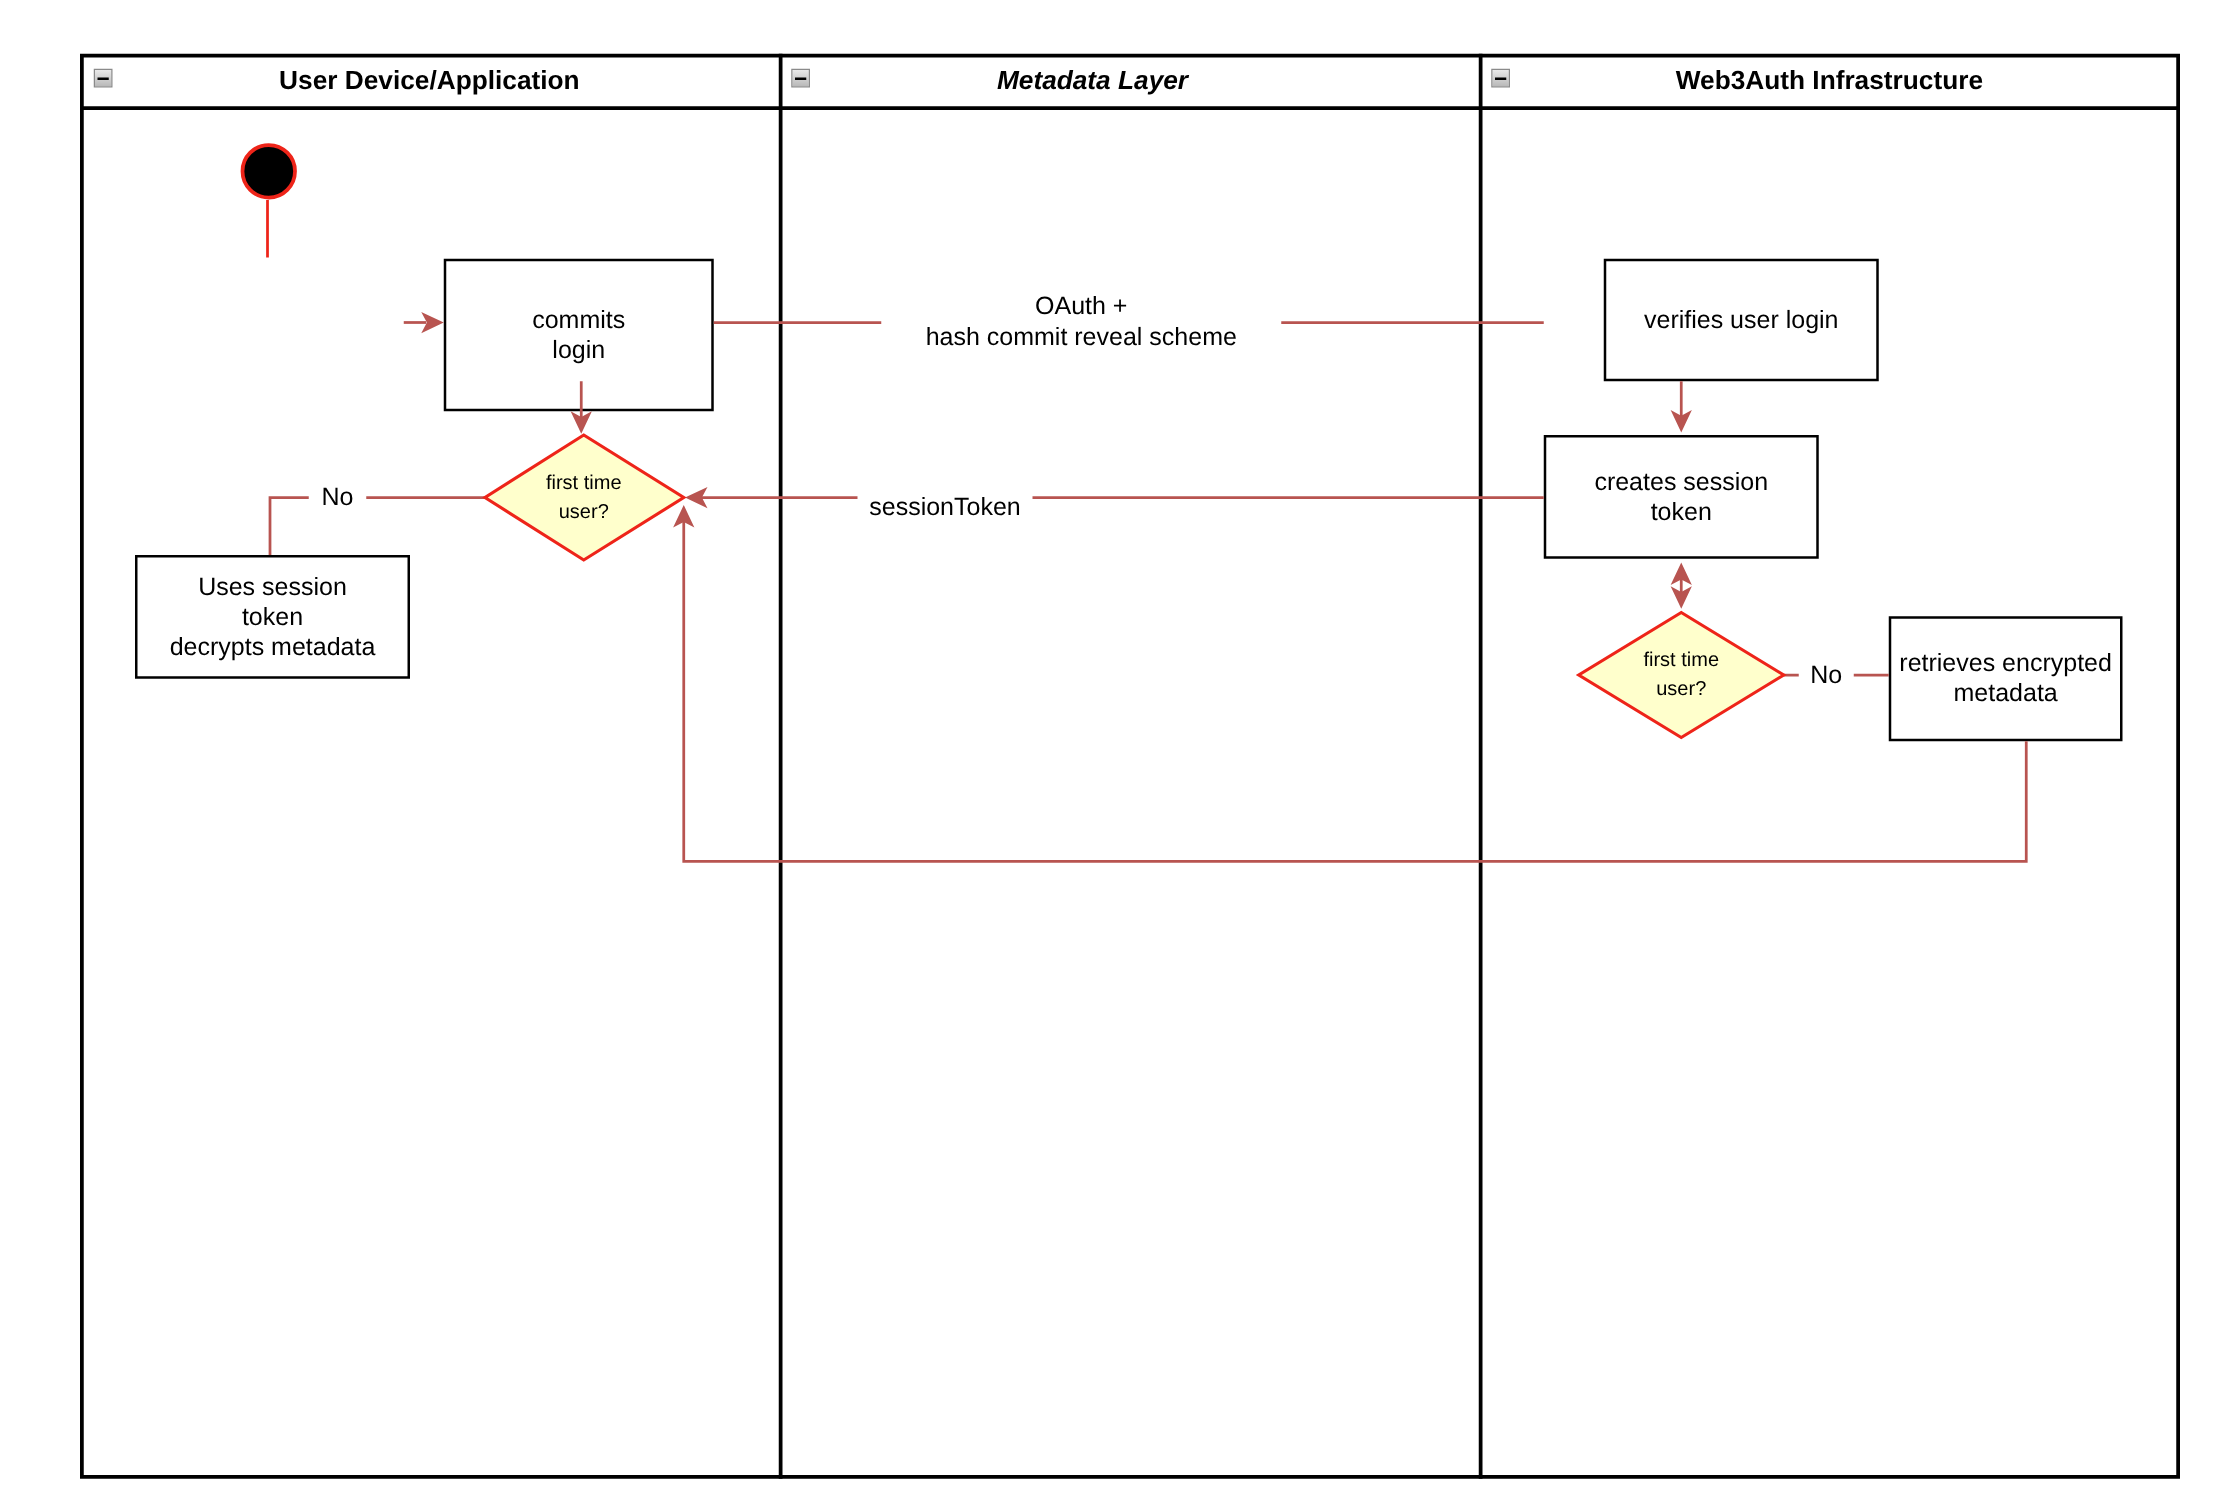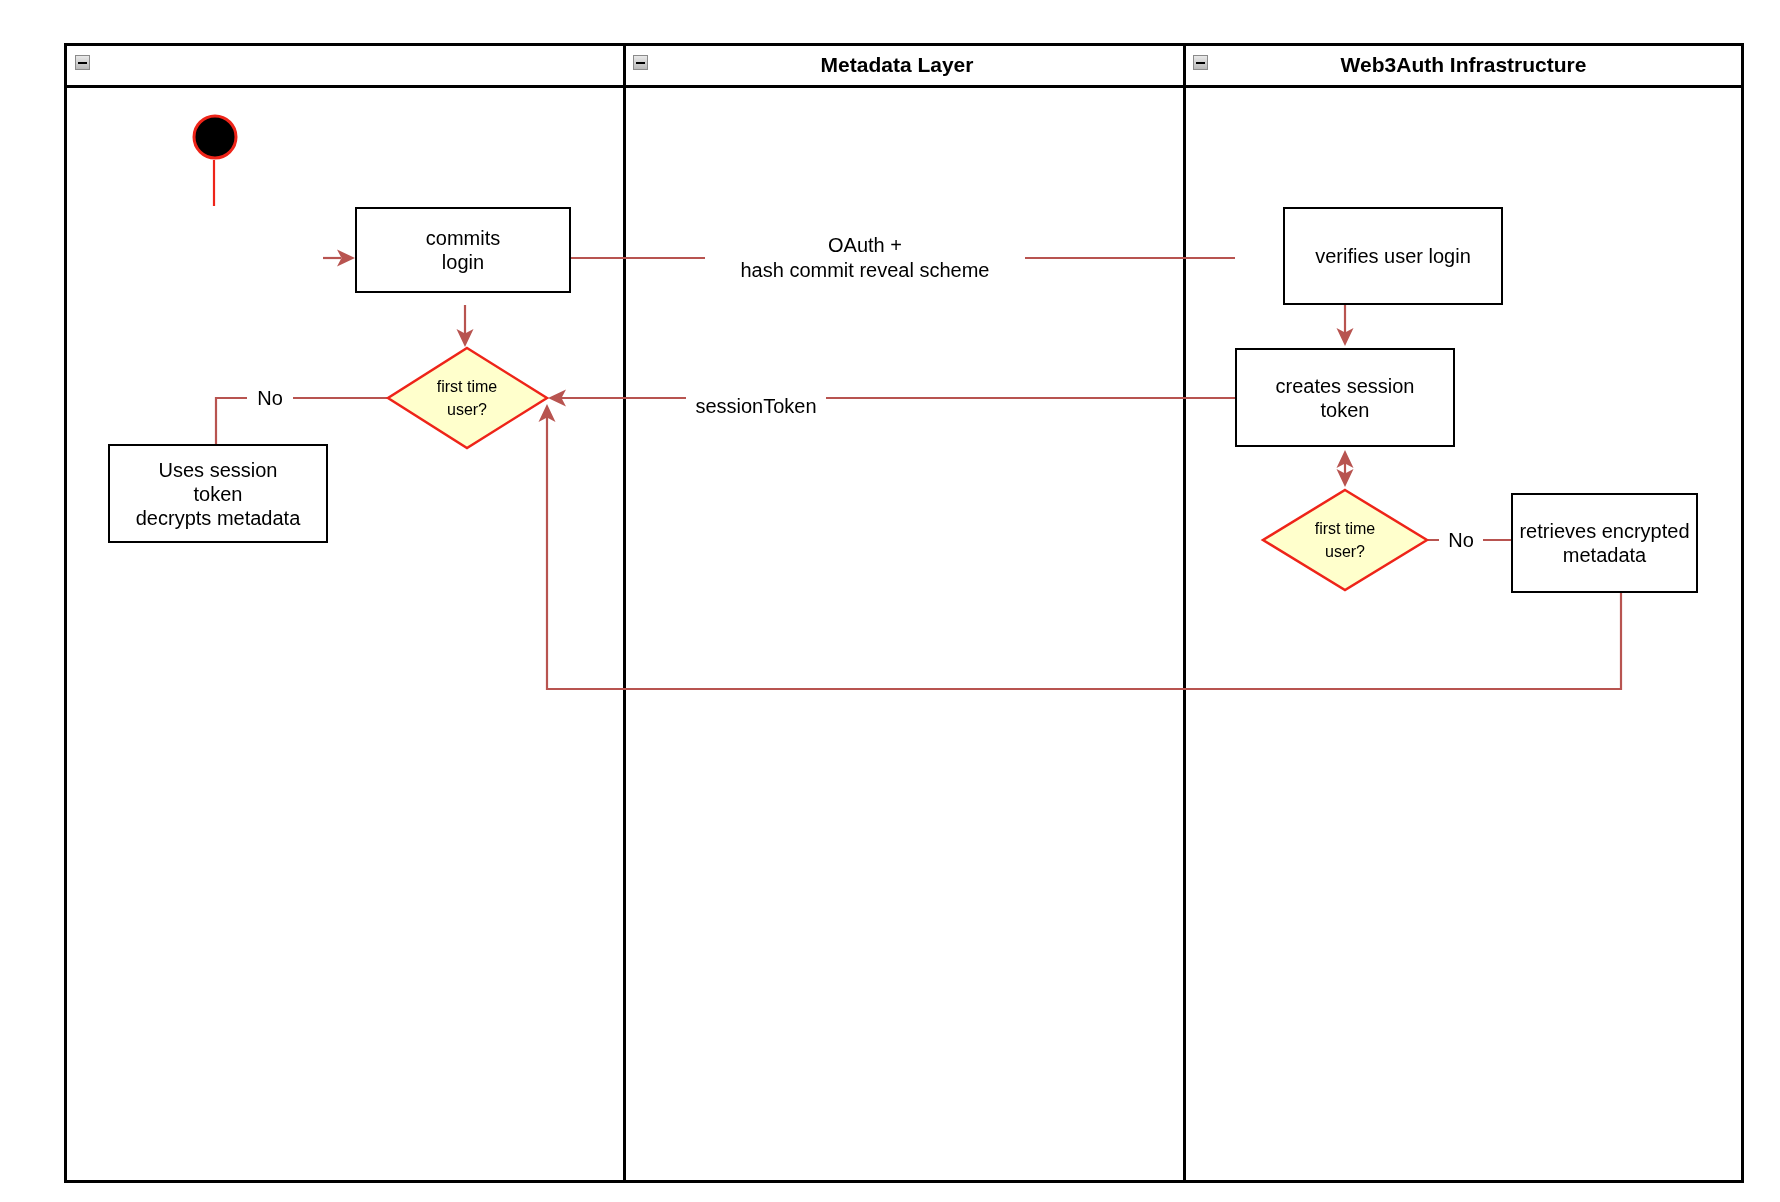--- a/index.html
+++ b/index.html
@@ -40,34 +40,35 @@
 </head>
 <body>
 
 <div class="canvas">
 
   <div class="abs frame"></div>
   <div class="abs vdiv" style="left:623px;"></div>
   <div class="abs vdiv" style="left:1183px;"></div>
   <div class="abs hline"></div>
 
-  <div class="abs lane-title" style="left:623px;width:548px;">Metadata Layer</div>
+  <div class="abs lane-title" style="left:64px;width:559px;">User Device/Application</div>
+  <div class="abs lane-title" style="left:600px;width:548px;font-style:italic;">Metadata Layer</div>
   <div class="abs lane-title" style="left:1183px;width:561px;">Web3Auth Infrastructure</div>
 
   <div class="abs collapse" style="left:75px;">
       <div class="bar"></div>
     </div>
   <div class="abs collapse" style="left:633px;">
       <div class="bar"></div>
     </div>
   <div class="abs collapse" style="left:1193px;">
       <div class="bar"></div>
     </div>
 
-  <div class="abs node" style="left:355px;top:207px;width:216px;height:86px;">
+  <div class="abs node" style="left:355px;top:207px;width:216px;height:122px;">
     <div>commits</div>
     <div>login</div>
   </div>
   <div class="abs node" style="left:108px;top:444px;width:220px;height:99px;">
     <div>Uses session</div>
     <div>token</div>
     <div>decrypts metadata</div>
   </div>
   <div class="abs node" style="left:1235px;top:207px;width:220px;height:98px;margin-left:48px;">
     <div>verifies user login</div>

